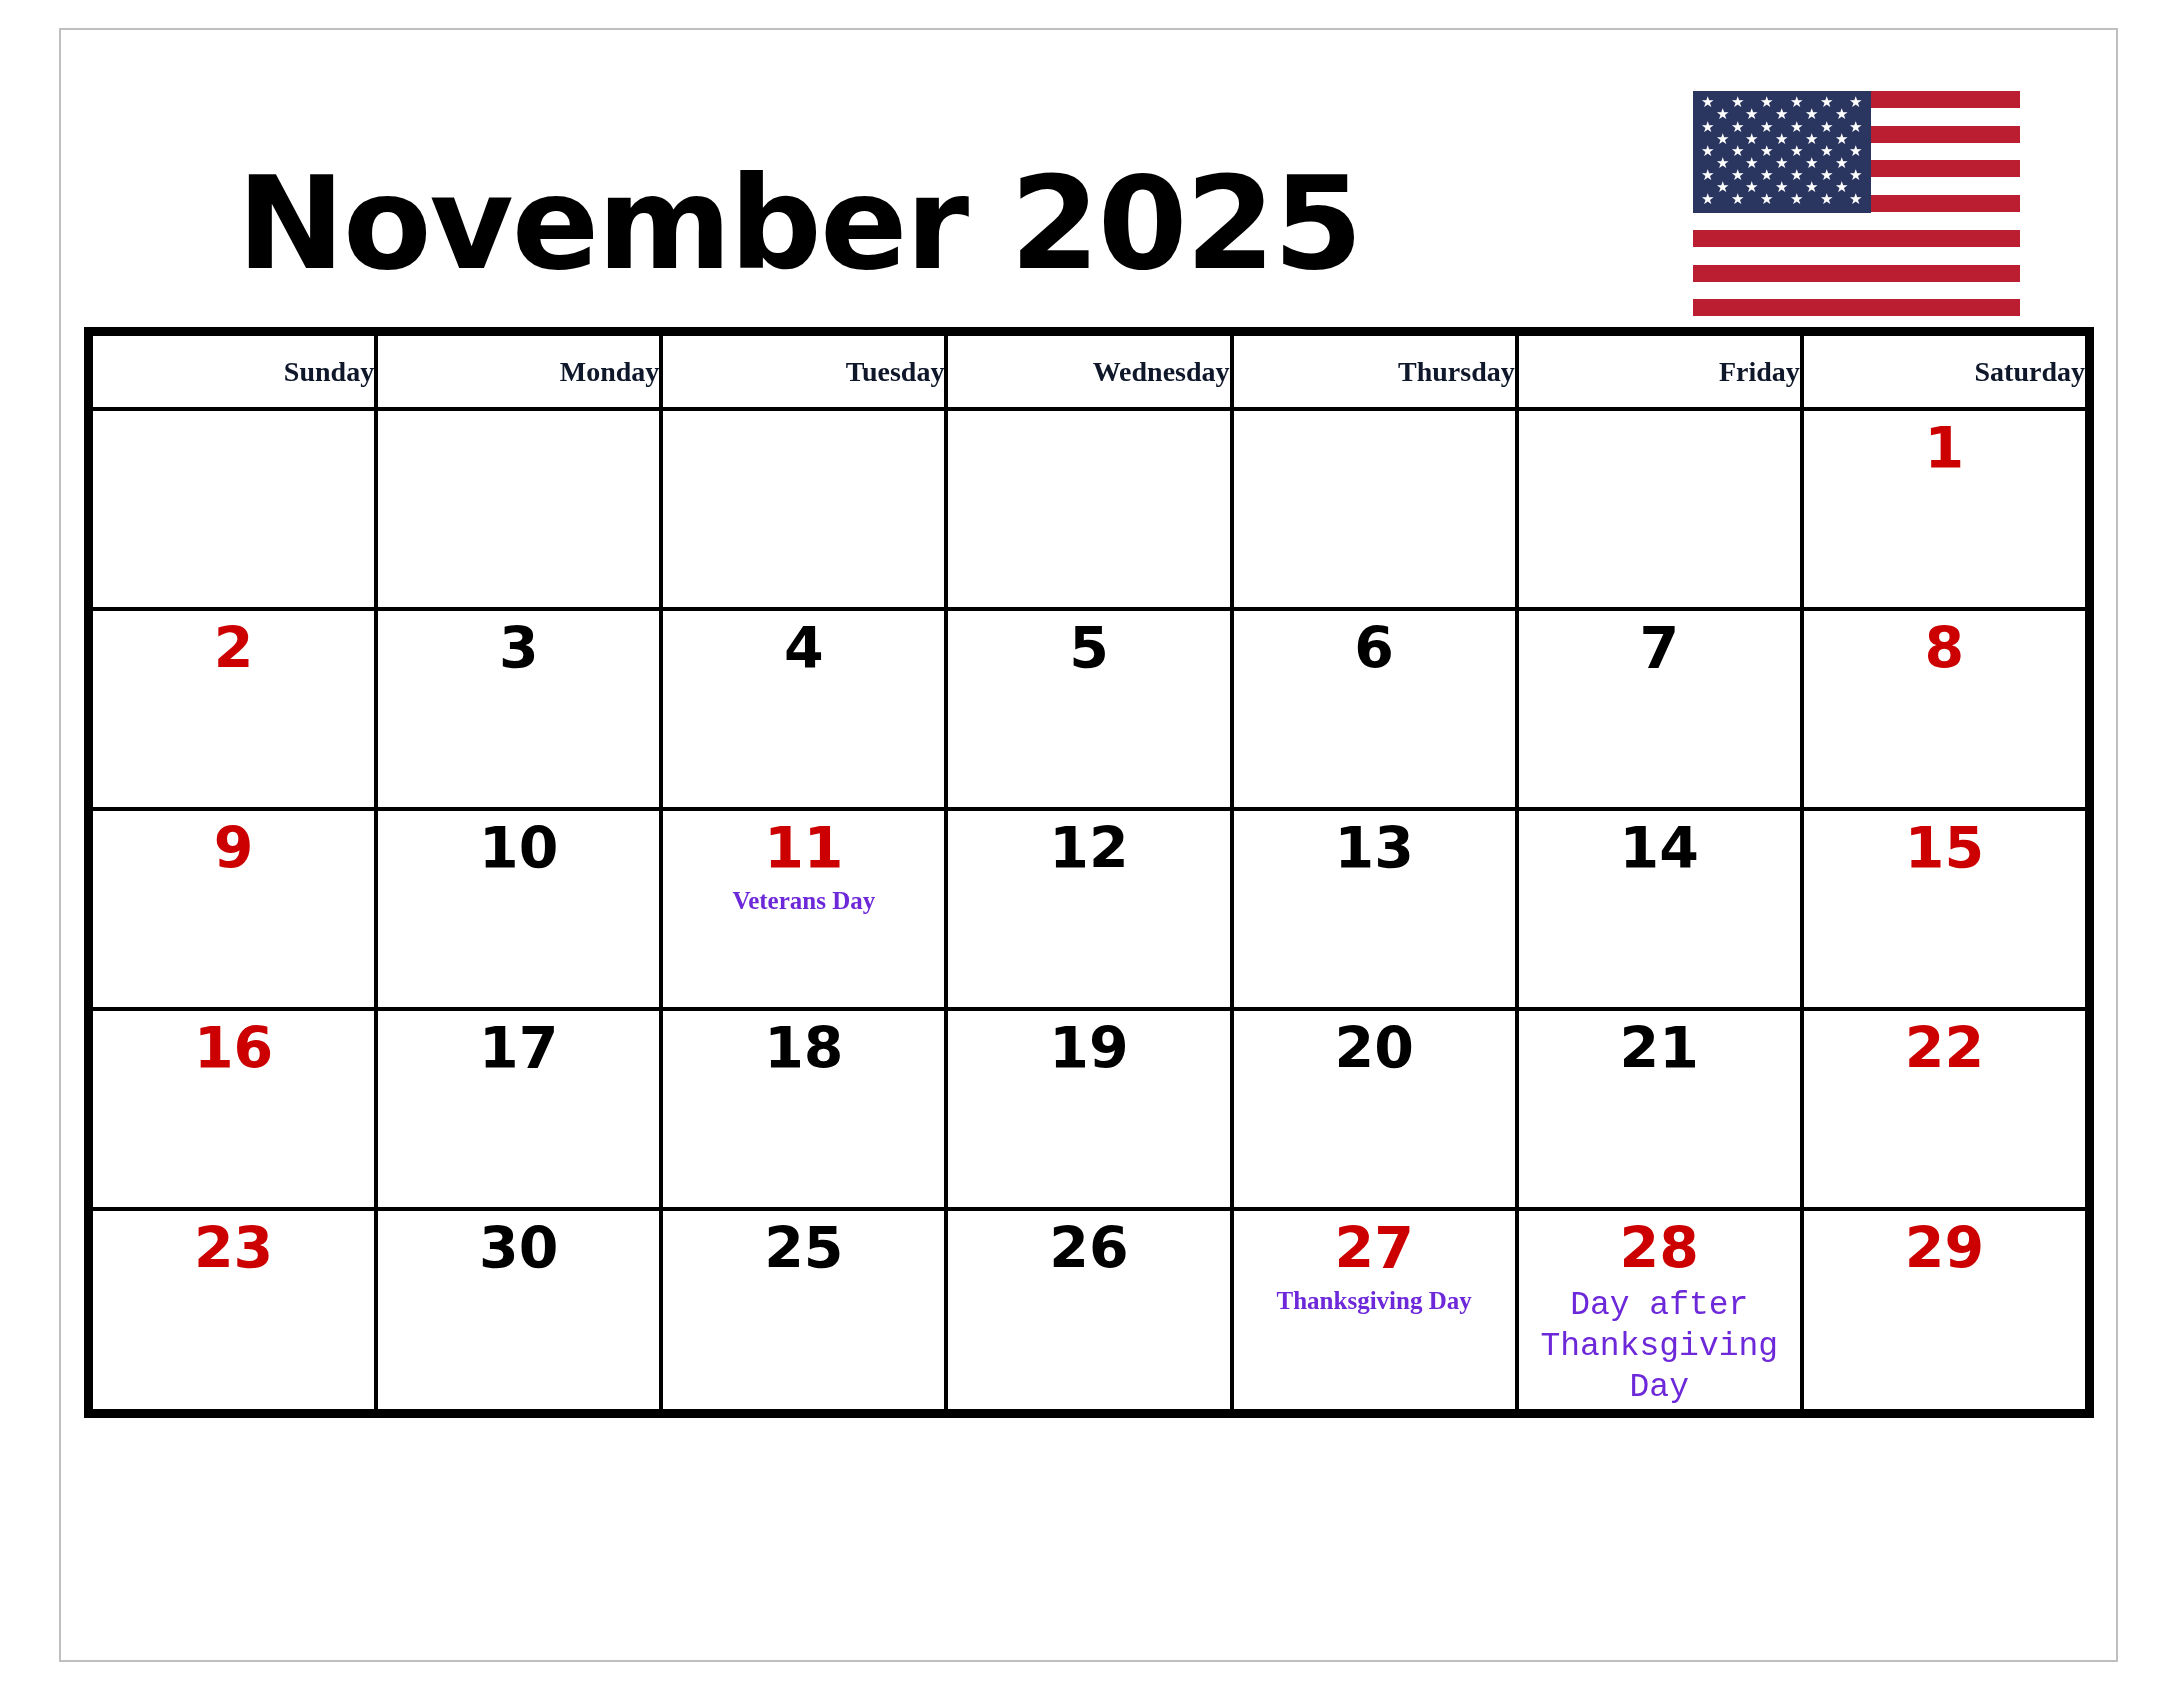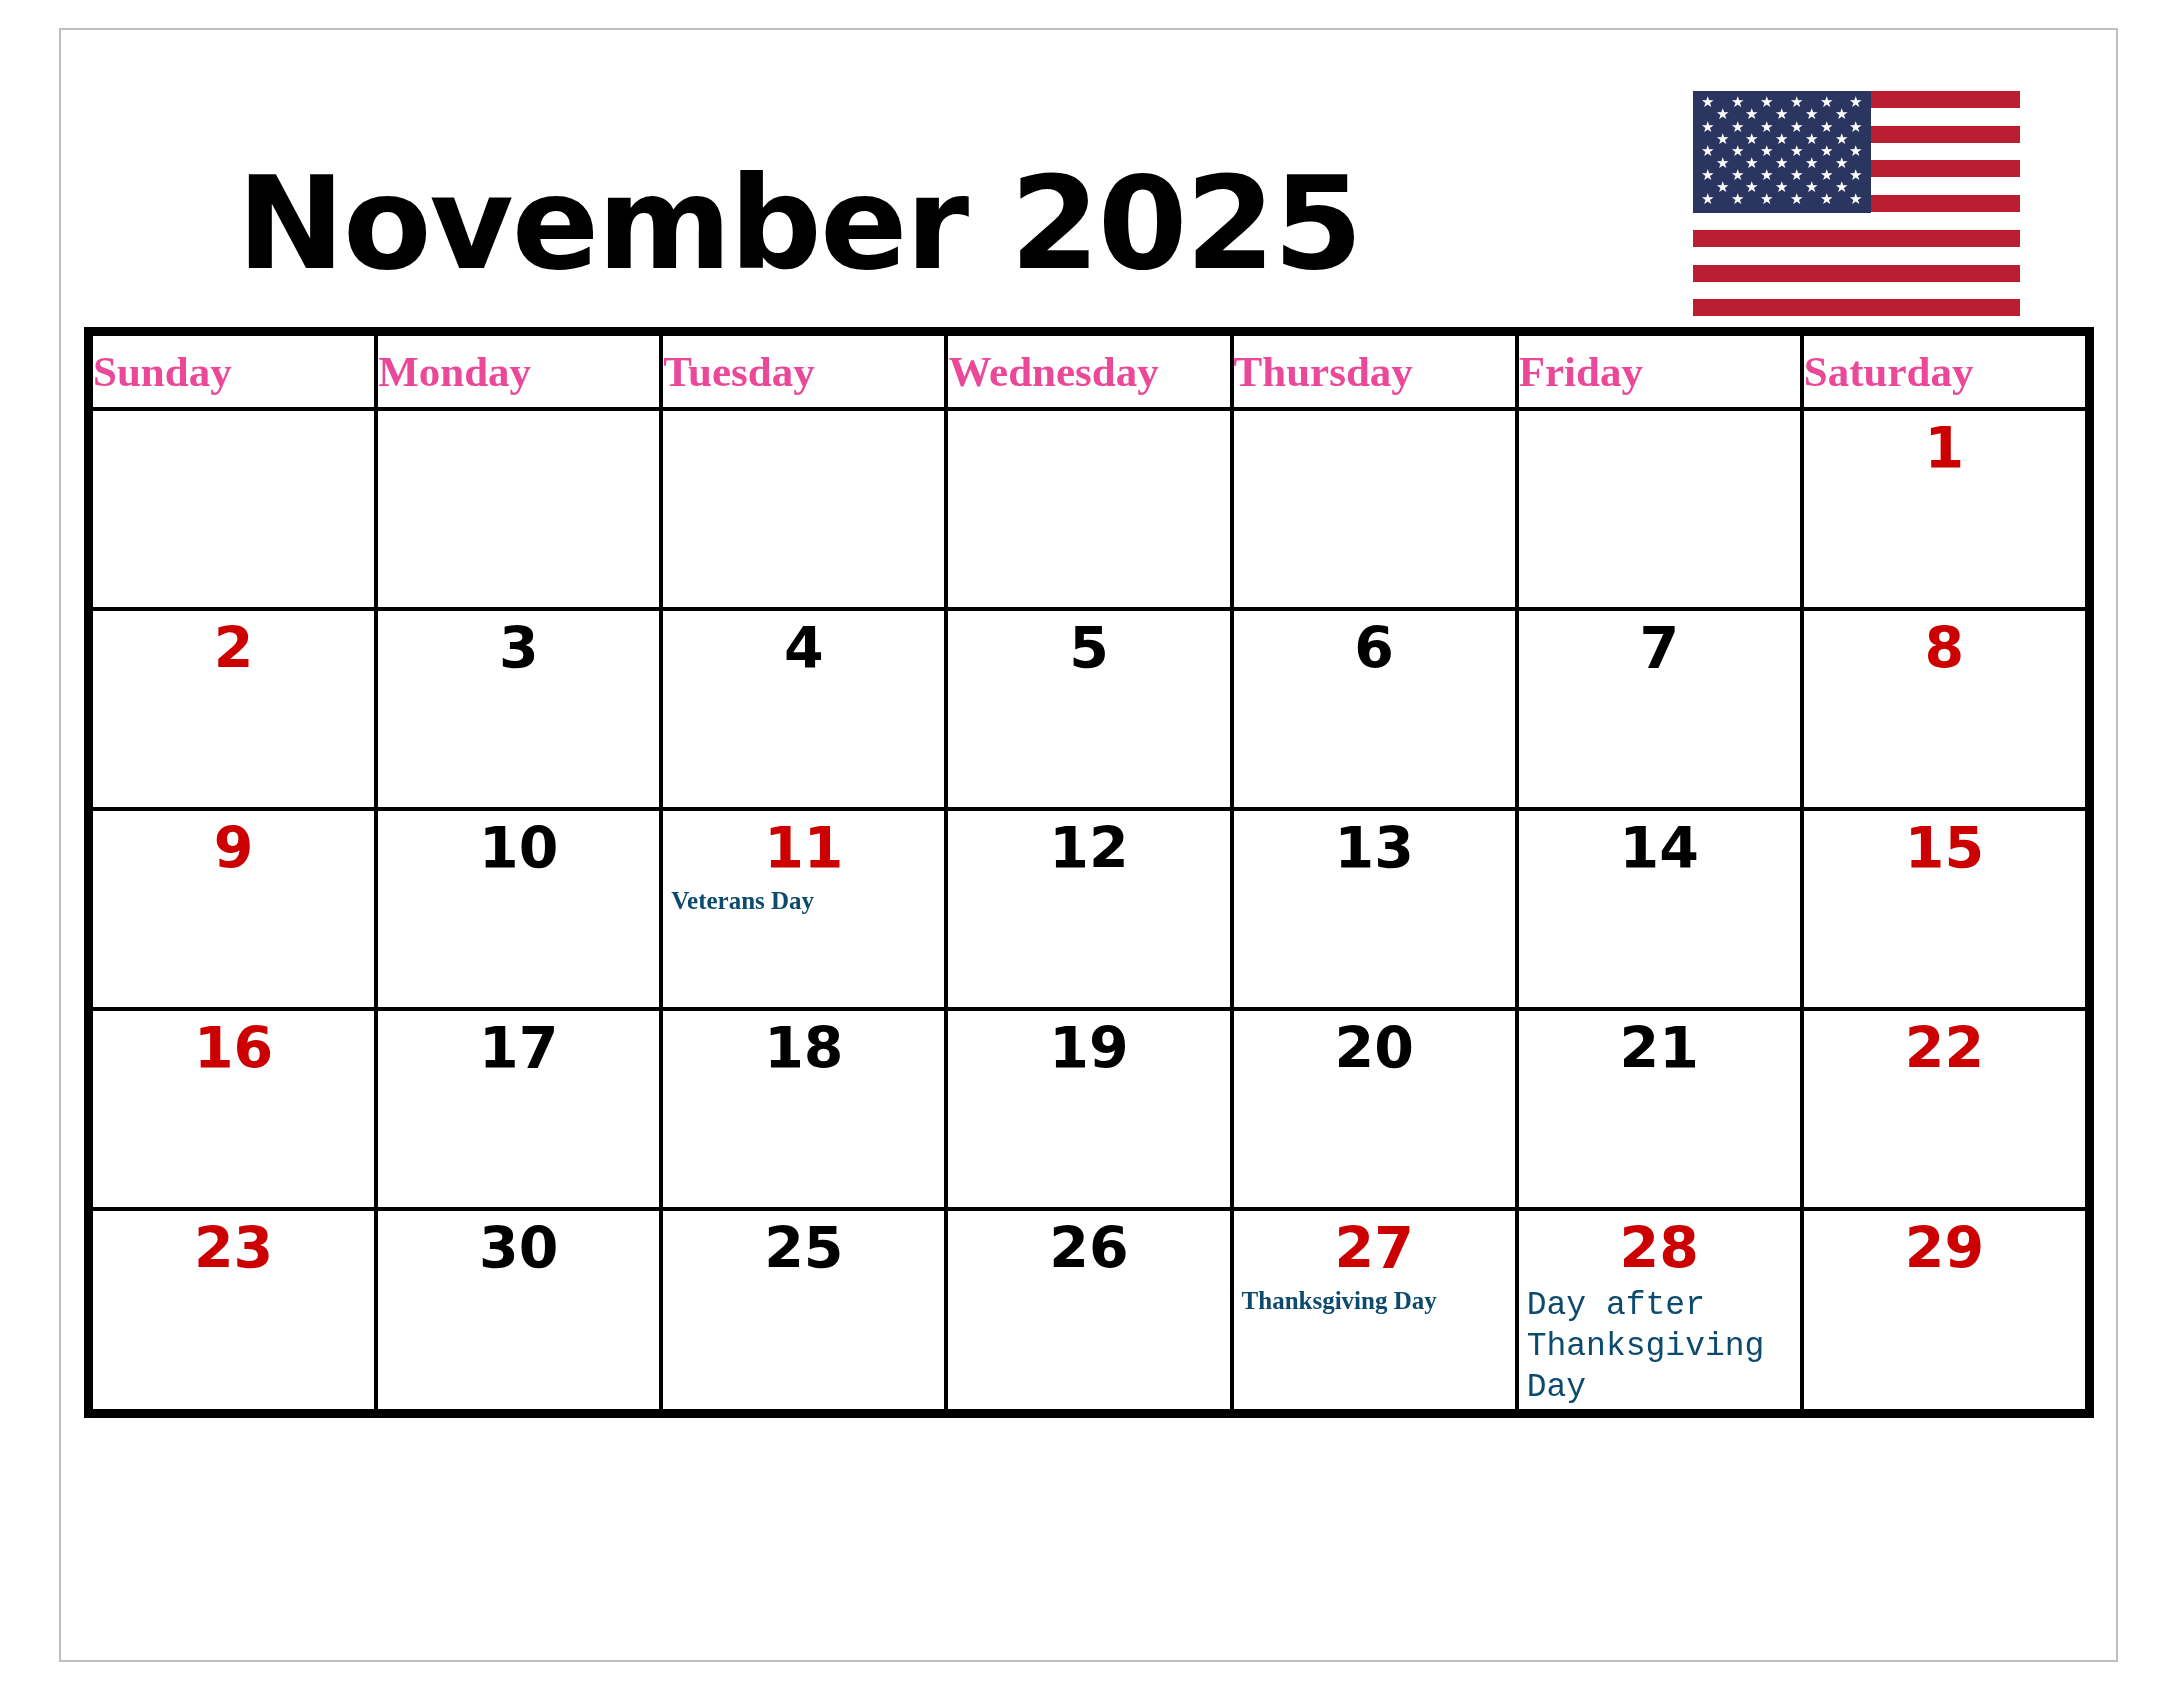--- a/index.html
+++ b/index.html
@@ -104,23 +104,23 @@
     table-layout: fixed;
   }
   table.cal th, table.cal td {
     border: 4px solid #000000;
     padding: 0;
   }
   table.cal th {
     height: 75px;
     font-family: "Liberation Serif", serif;
     font-weight: 700;
-    font-size: 43px;
-    color: #ec4899;
-    text-align: left;
+    font-size: 28px;
+    color: #0f172a;
+    text-align: right;
     vertical-align: middle;
   }
   table.cal td {
     height: 200px;
     vertical-align: top;
     position: relative;
   }
   td.short { height: 166px; }
 
   .daynum {
@@ -130,25 +130,26 @@
     font-weight: 700;
     font-size: 57px;
     line-height: 1.05;
     padding-top: 8px;
     color: #000000;
   }
   .daynum.red { color: #cc0000; }
 
   .event {
     display: block;
+    text-align: center;
     font-family: "Liberation Serif", serif;
     font-weight: 700;
     font-size: 25px;
     line-height: 1.25;
-    color: #0c4a6e;
+    color: #6d28d9;
     padding: 6px 8px 0 8px;
   }
   .event.thin {
     font-weight: 400;
     font-size: 33px;
     font-family: Liberation Mono, monospace;
   }
 </style>
 </head>
 <body>

